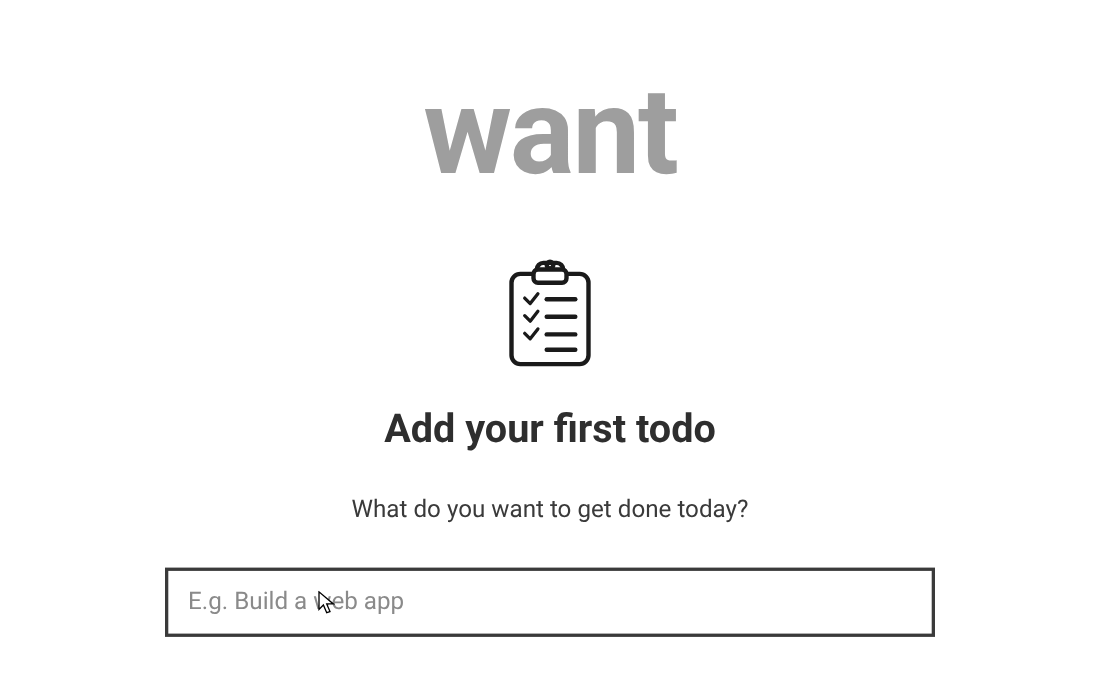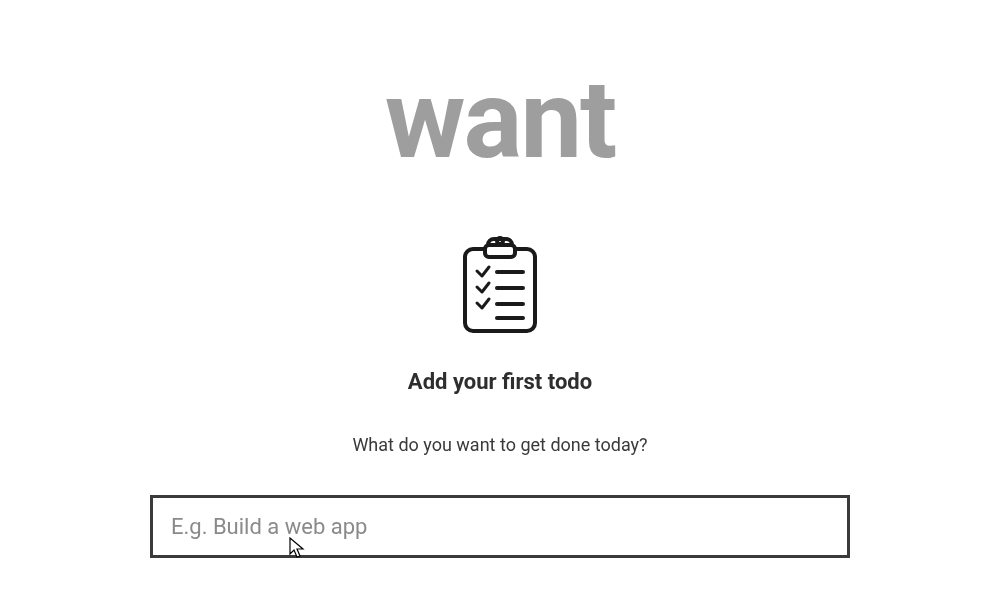--- a/index.html
+++ b/index.html
@@ -22,27 +22,27 @@
       font-weight: 700;
       color: #9e9e9e;
       letter-spacing: -2px;
       line-height: 1;
     }
     .icon-wrap {
       margin-top: 60px;
     }
     .heading {
       margin-top: 30px;
-      font-size: 22px;
+      font-size: 36px;
       font-weight: 700;
       color: #2e2e2e;
     }
     .subheading {
       margin-top: 40px;
-      font-size: 18px;
+      font-size: 22px;
       color: #3a3a3a;
       font-weight: 400;
     }
     .input-wrap {
       margin-top: 40px;
       width: 700px;
     }
     .todo-input {
       width: 100%;
       font-size: 22px;

